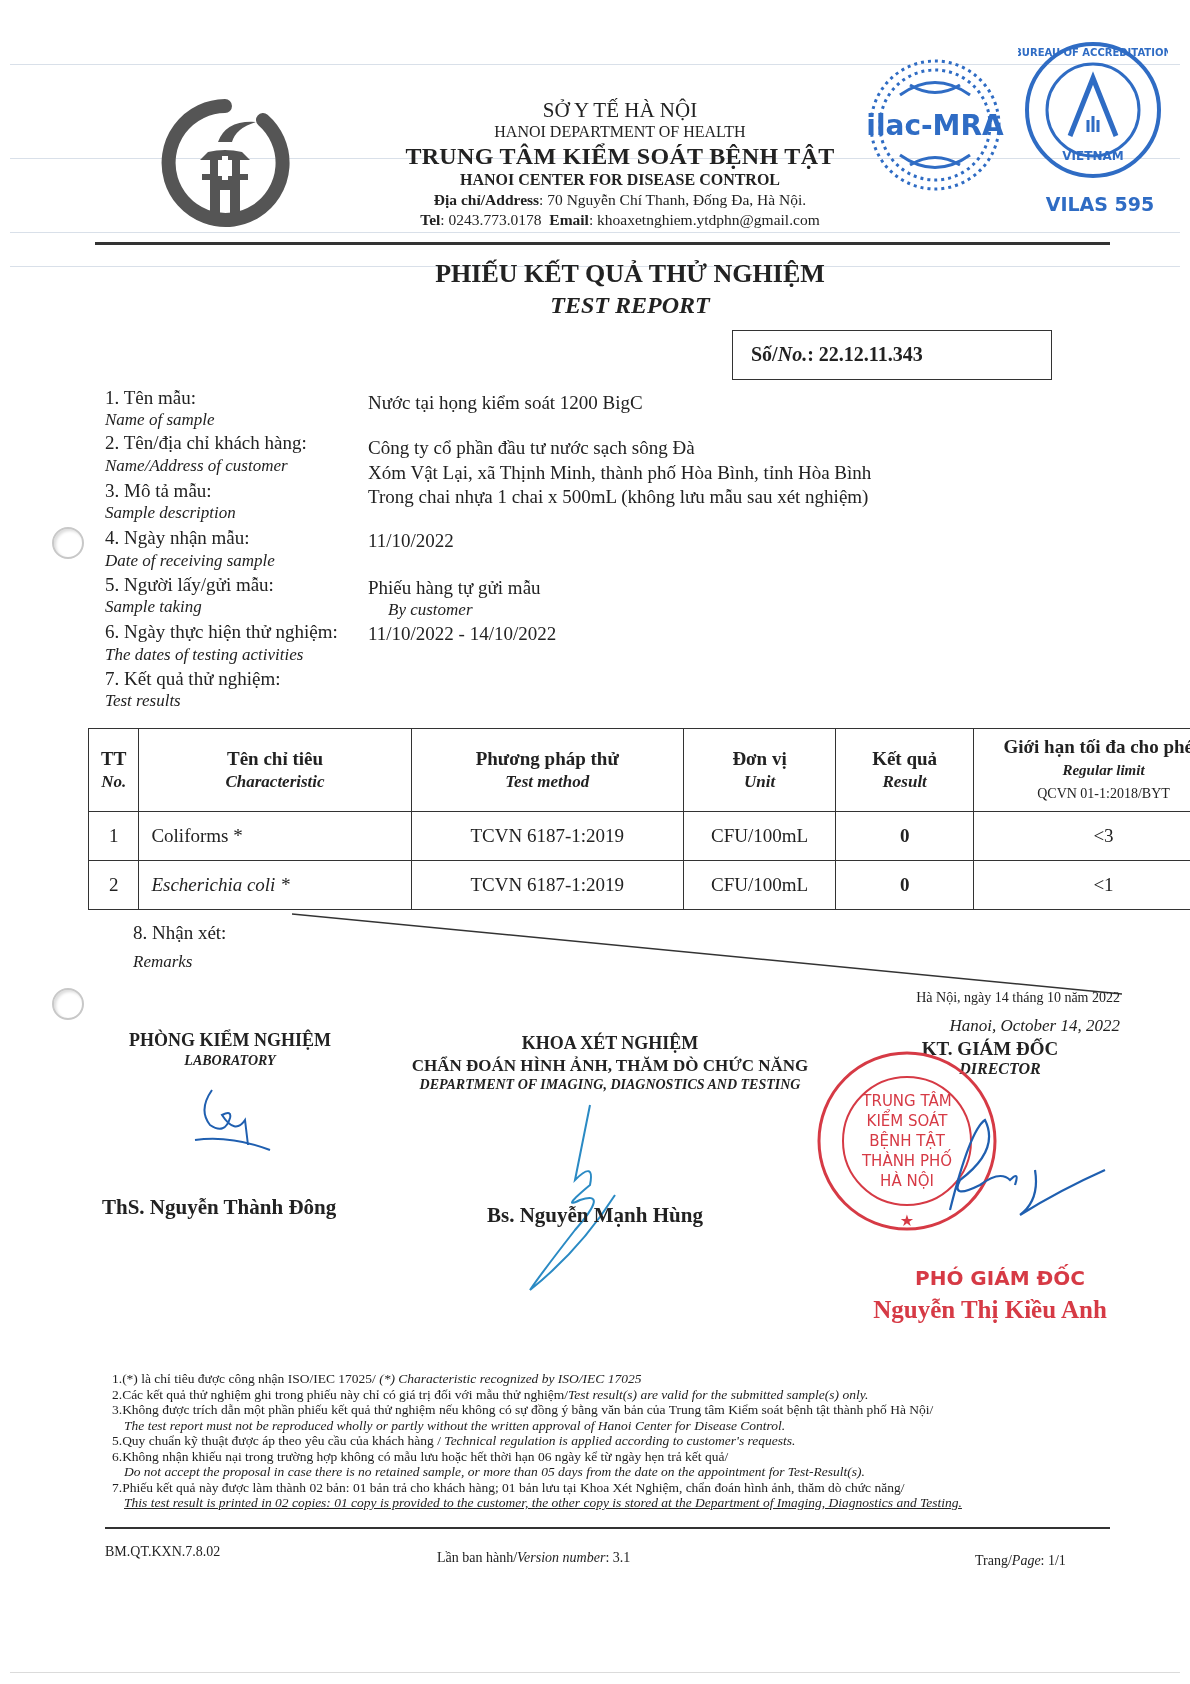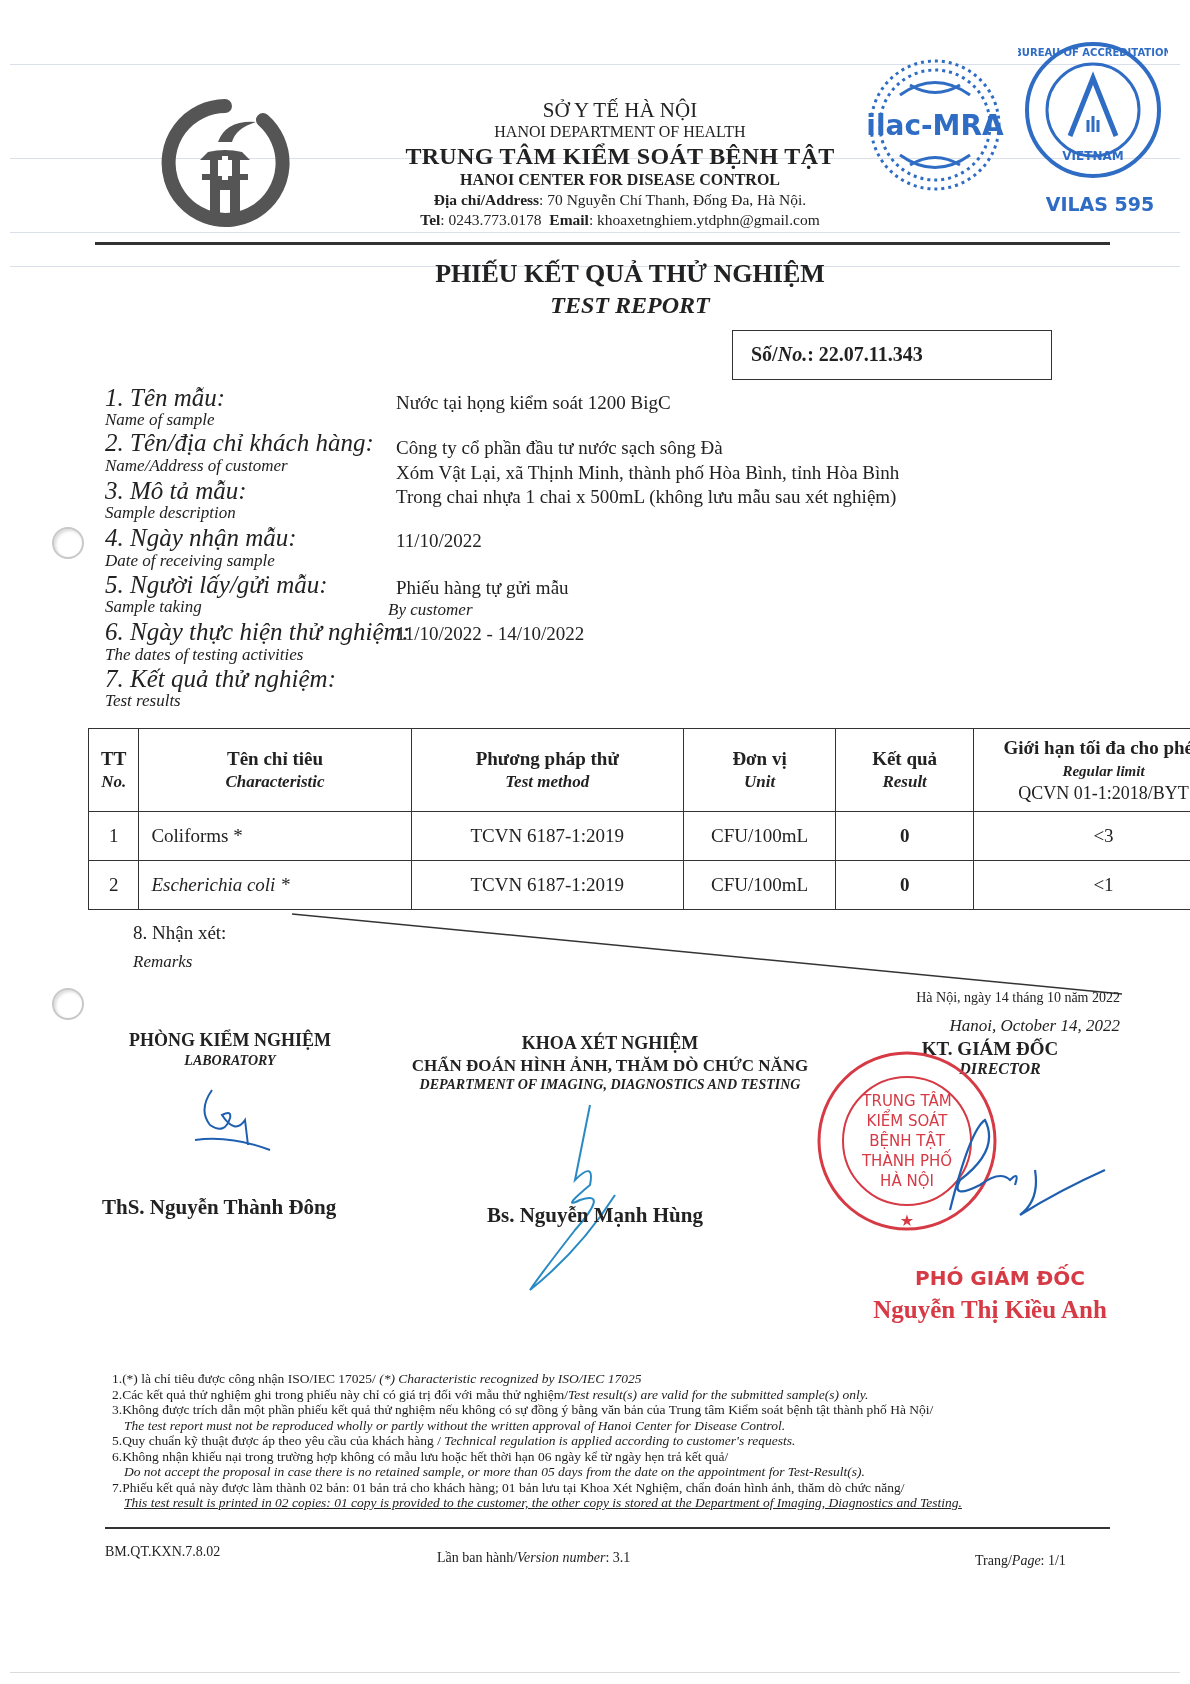--- a/index.html
+++ b/index.html
@@ -16,31 +16,31 @@
   #hdr-org .l3 { font-size:24px; line-height:28px; font-weight:bold; letter-spacing:.3px; }
   #hdr-org .l4 { font-size:16px; line-height:20px; font-weight:bold; }
   #hdr-org .l5, #hdr-org .l6 { font-size:15.5px; line-height:20px; }
   .rule-thick { position:absolute; left:95px; width:1015px; top:242px; height:3px; background:#333; }
   #title { left:300px; width:660px; top:258px; text-align:center; }
   #title .t1 { font-size:26px; font-weight:bold; line-height:32px; }
   #title .t2 { font-size:24px; font-weight:bold; font-style:italic; line-height:30px; }
   #docno { left:732px; top:330px; width:320px; height:50px; border:1.5px solid #333; box-sizing:border-box;
            font-size:20px; font-weight:bold; padding:12px 0 0 18px; }
   
-  .info-row { position:absolute; left:105px; font-size:25px; line-height:22px;font-style:italic; }
+  .info-row { position:absolute; left:105px; font-size:19px; line-height:22px; }
   .info-en { position:absolute; left:105px; font-size:17px; font-style:italic; line-height:20px; }
-  .info-val { position:absolute; left:396px; font-size:19px; line-height:22px; }
+  .info-val { position:absolute; left:368px; font-size:19px; line-height:22px; }
   .info-val-i { position:absolute; left:388px; font-size:17px; font-style:italic; line-height:20px; }
   
   table#results { position:absolute; left:88px; top:728px; width:1146px; border-collapse:collapse; }
   #results th, #results td { border:1.5px solid #333; text-align:center; vertical-align:middle; font-size:19px; }
   #results th { height:80px; font-weight:bold; line-height:22px; }
   #results th .en { font-style:italic; font-size:17px; }
   #results th .reg { font-style:italic; font-size:15px; }
-  #results th .std { font-weight:normal; font-size:18px;margin-top:18px; }
+  #results th .std { font-weight:normal; font-size:14px;margin-top:18px; }
   #results td { height:46px; }
   #results tr.r1 td { border-bottom:1.5px dotted #555; }
   #results td.left { text-align:left; padding-left:12px; }
   
   .sig-head { position:absolute; text-align:center; font-weight:bold; font-size:18px; line-height:21px; }
   .sig-sub { position:absolute; text-align:center; font-style:italic; font-weight:bold; font-size:14px; line-height:18px; }
   .sig-name { position:absolute; font-weight:bold; font-size:21px; }
   .red { color:#d63a45; }
   
   #notes { left:112px; top:1371px; width:1000px; font-size:13.5px; line-height:15.5px;font-family:Liberation Serif, serif; }
@@ -109,21 +109,21 @@
 </div>
 <div class="abs" style="left:1030px; top:193px; width:140px; text-align:center; font-family:'DejaVu Sans',sans-serif; font-weight:bold; font-size:19px; color:#2f6cc4">VILAS 595</div>
 
 <div class="rule-thick"></div>
 
 <div id="title" class="abs">
   <div class="t1">PHIẾU KẾT QUẢ THỬ NGHIỆM</div>
   <div class="t2">TEST REPORT</div>
 </div>
 <div id="docno" class="abs">
-  <span>Số/</span><i>No.</i><span>: 22.07.11.343</span>
+  <span>Số/</span><i>No.</i><span>: 22.12.11.343</span>
 </div>
 
 <div class="info-row" style="top:387px">1. Tên mẫu:</div>
 <div class="info-en" style="top:410px">Name of sample</div>
 <div class="info-val" style="top:392px">Nước tại họng kiểm soát 1200 BigC</div>
 
 <div class="info-row" style="top:432px">2. Tên/địa chỉ khách hàng:</div>
 <div class="info-en" style="top:456px">Name/Address of customer</div>
 <div class="info-val" style="top:437px">Công ty cổ phần đầu tư nước sạch sông Đà</div>
 <div class="info-val" style="top:462px">Xóm Vật Lại, xã Thịnh Minh, thành phố Hòa Bình, tỉnh Hòa Bình</div>

